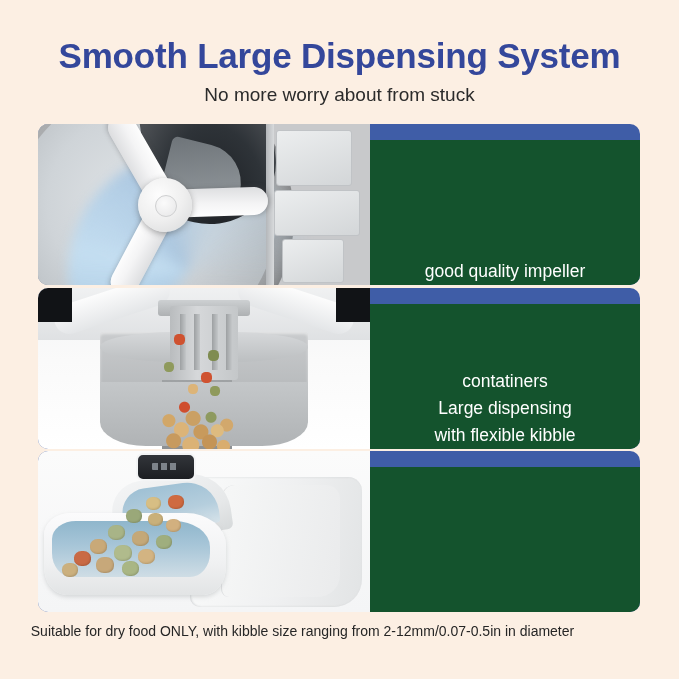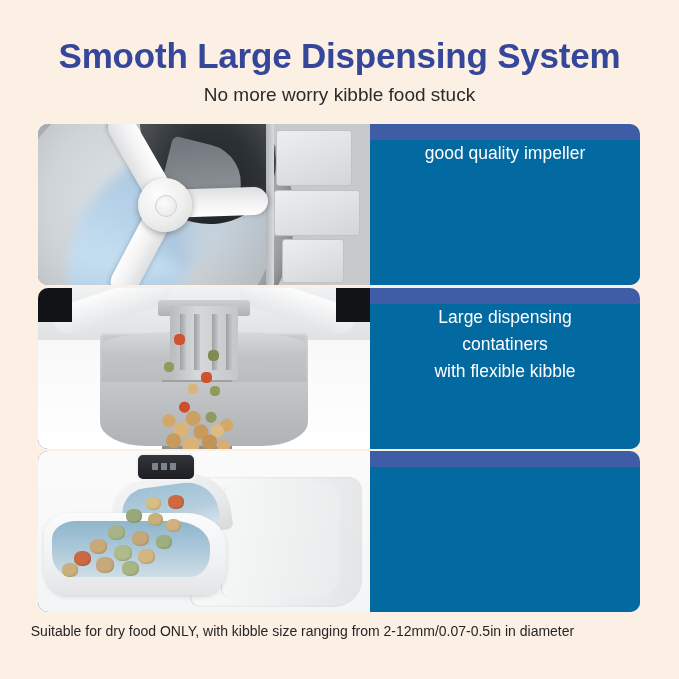--- a/index.html
+++ b/index.html
@@ -64,23 +64,23 @@
 
   .photo {
     width: 332px;
     height: 161px;
     position: relative;
     overflow: hidden;
     flex: 0 0 332px;
   }
   .caption-panel {
     flex: 1 1 auto;
-    background: #0369a1;
+    background: #14532d;
     display: flex;
-    align-items: flex-start;
+    align-items: flex-end;
     justify-content: center;
     text-align: center;
     margin-top: 16px;
   }
   .caption-text {
     color: #ffffff;
     font-size: 17.5px;
     line-height: 1.55;
     padding: 0 12px;
     font-family: "Liberation Sans", sans-serif;
@@ -368,21 +368,21 @@
     line-height: 1.3;
   }
 </style>
 </head>
 <body>
 
 <div id="page">
 
   <div id="header">
     <h1 id="main-title">Smooth Large Dispensing System</h1>
-    <p id="subtitle">No more worry kibble food stuck</p>
+    <p id="subtitle">No more worry about from stuck</p>
   </div>
 
   <div class="feature-row" id="row-1">
     <div class="photo" id="photo-impeller">
       <div class="bowl-outer">
         <div class="bowl-inner"></div>
       </div>
       <div class="blur-glow"></div>
       <div class="bowl-dark"></div>
       <div class="bowl-dark2"></div>
@@ -422,22 +422,22 @@
       <div class="kibble" style="left:136px; top:46px; width:11px; height:11px; background:#cf5230;"></div>
       <div class="kibble" style="left:126px; top:74px; width:10px; height:10px; background:#8f9a5c;"></div>
       <div class="kibble" style="left:170px; top:62px; width:11px; height:11px; background:#7f8c51;"></div>
       <div class="kibble" style="left:163px; top:84px; width:11px; height:11px; background:#cf5230;"></div>
       <div class="kibble" style="left:150px; top:96px; width:10px; height:10px; background:#dcb478;"></div>
       <div class="kibble" style="left:172px; top:98px; width:10px; height:10px; background:#8f9a5c;"></div>
       <div class="kibble-pile"></div>
     </div>
     <div class="caption-panel">
       <div class="caption-text">
+        <span class="caption-line">contatiners</span>
         <span class="caption-line">Large dispensing</span>
-        <span class="caption-line">contatiners</span>
         <span class="caption-line">with flexible kibble</span>
       </div>
     </div>
   </div>
 
   <div class="feature-row" id="row-3">
     <div class="photo" id="photo-feeder">
       <div class="feeder-body"></div>
       <div class="feeder-body-panel"></div>
       <div class="ramp"></div>

